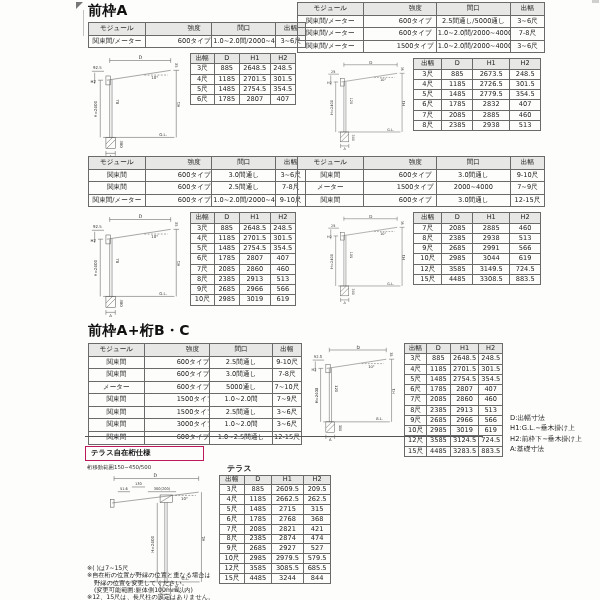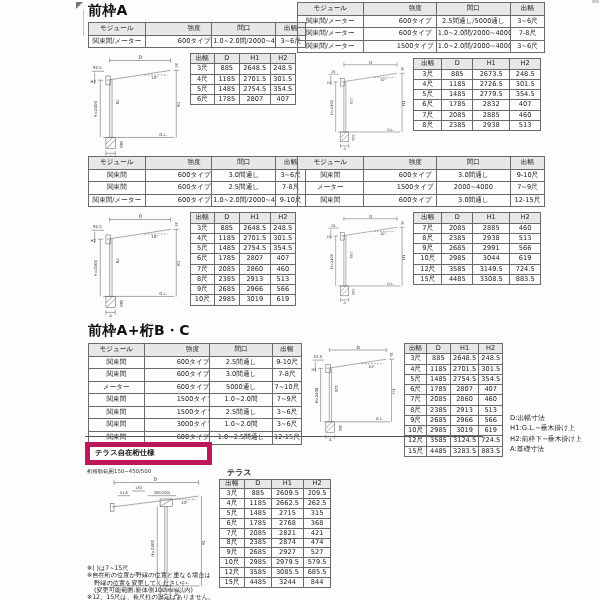--- a/index.html
+++ b/index.html
@@ -27,21 +27,21 @@
   #sec-bbc{left:297px;top:156px;width:248px;}
   #sec-abc{left:88px;top:322px;width:494px;}
   #sec-a .dims,#sec-aa .dims{width:106px;}
   #sec-bc .dims,#sec-bbc .dims{width:128px;}
   #sec-bc .row,#sec-bbc .row{padding-left:28px;gap:6px;}
   #sec-abc .row{gap:7px;margin-top:3px;}
   #sec-abc .row .spec{flex:0 0 214px;width:214px;}
   #sec-abc .dims{width:132px;}
   .legend{align-self:flex-end;font-size:6.8px;line-height:1.55;color:#222;margin-bottom:2px;white-space:nowrap;}
   #terrace{left:85px;top:436px;width:398px;border-top:1px solid #555;padding-top:3px;}
-  .box-label{display:inline-block;border:5px solid #be185d;font-size:7.4px;font-weight:bold;padding:1.5px 8px 1.5px 5px;min-width:104px;color:#111;}
+  .box-label{display:inline-block;border:1px solid #be185d;font-size:7.4px;font-weight:bold;padding:1.5px 8px 1.5px 5px;min-width:104px;color:#111;}
   .t-row{display:flex;align-items:flex-start;gap:6px;margin-top:2px;}
   .t-left{width:128px;}
   .annotation{font-size:5.4px;color:#333;margin:1px 0 0 2px;white-space:nowrap;}
   .t-right{width:114px;}
   .t-title{font-weight:bold;font-size:8px;margin:0 0 1px 8px;}
   #terrace .dims{width:112px;}
   #terrace .dims th,#terrace .dims td{padding:.8px 2px;}
   .notes{position:absolute;left:2px;top:127px;width:250px;font-size:6.2px;line-height:1.18;color:#222;}
   .notes .indent{padding-left:7px;}
   #unit{position:absolute;left:420px;top:1px;font-size:8px;color:#111;}

